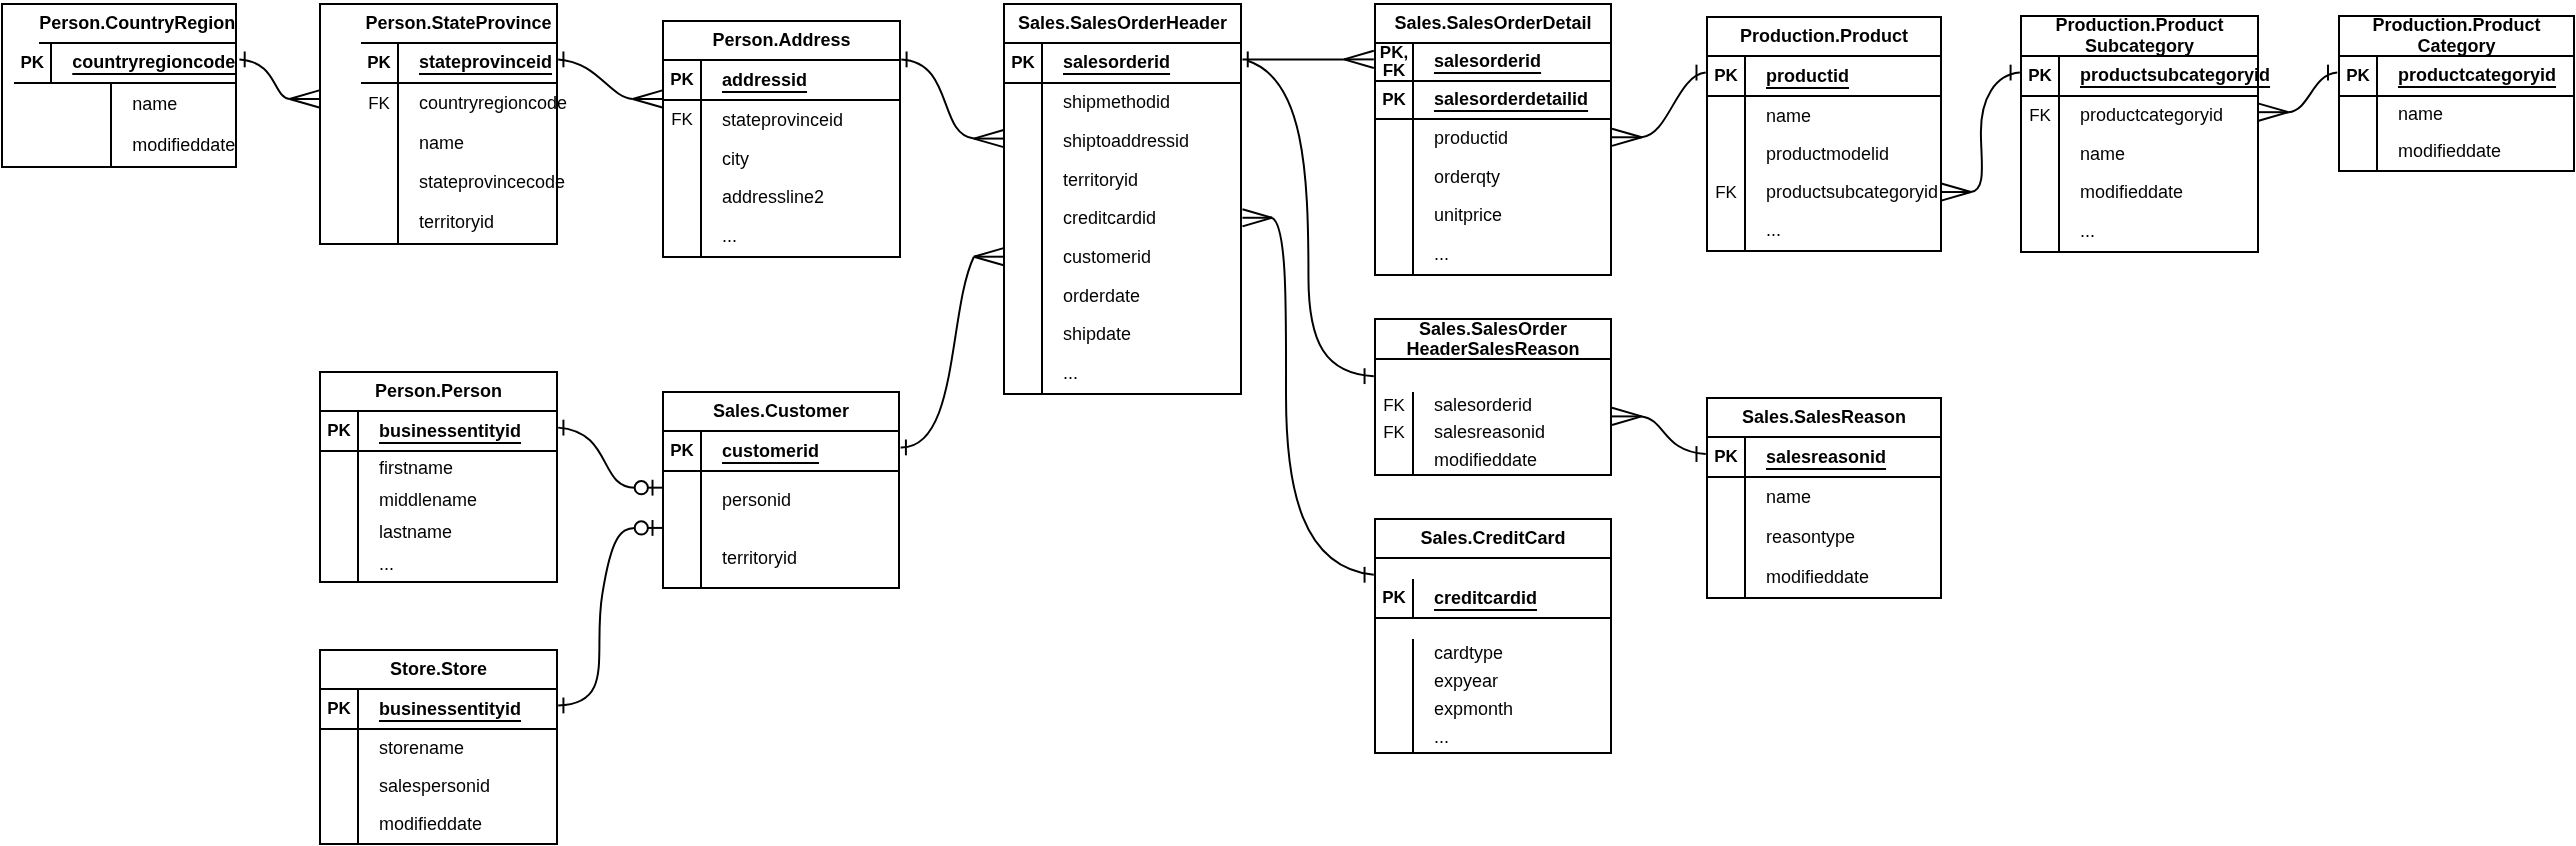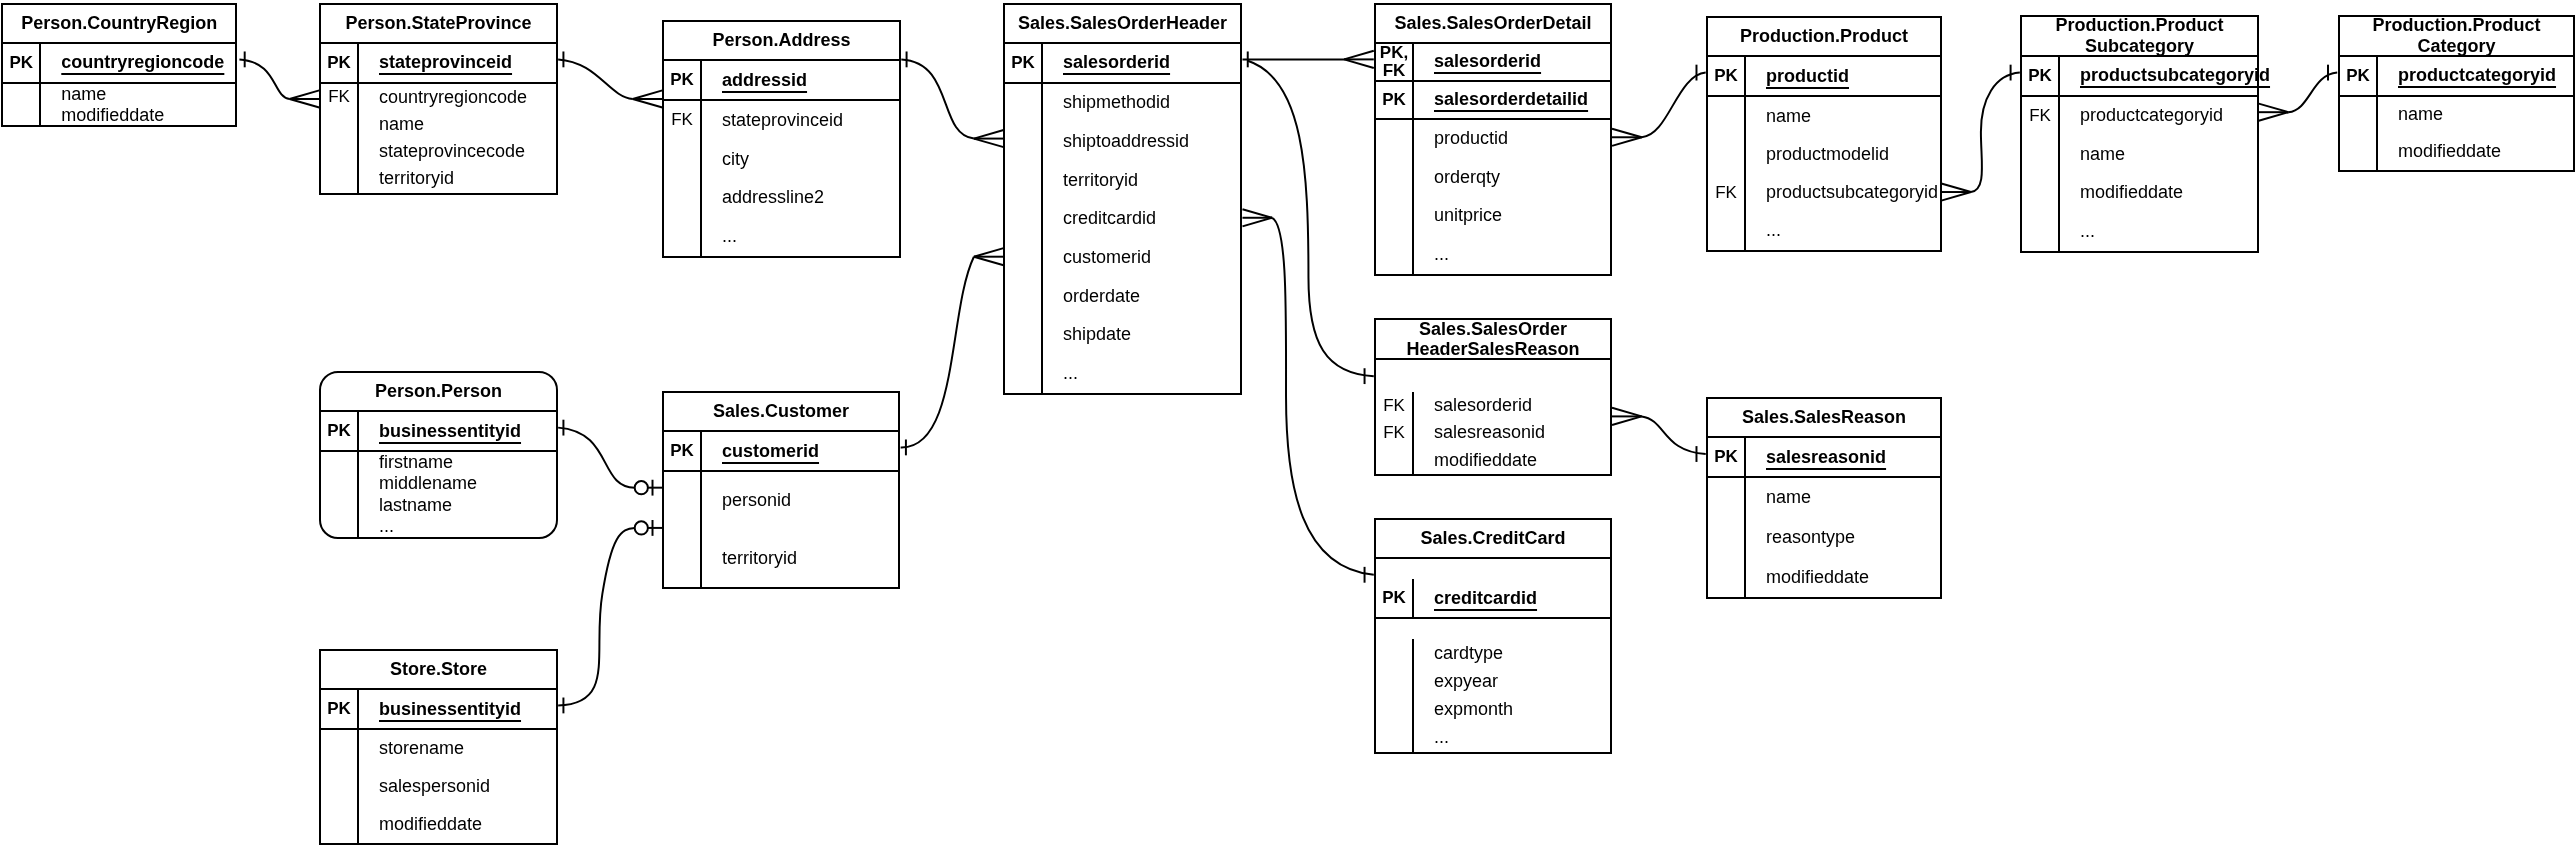--- a/index.html
+++ b/index.html
@@ -108,40 +108,40 @@
         <circle cx="971" cy="739" r="10" fill="#ffffff" stroke="#000000" stroke-width="3"></circle>
       </g>
       <g>
         <path d="M 845 1069 C 933 1067 897 988 912 900 C 926 812 940 801 961 800" fill="none" stroke="#000000" stroke-width="3"></path>
         <path d="M 981 800 L 1003 800" fill="none" stroke="#000000" stroke-width="3"></path>
         <path d="M 853 1057 L 853 1081" fill="none" stroke="#000000" stroke-width="3"></path>
         <path d="M 988 788 L 988 812" fill="none" stroke="#000000" stroke-width="3"></path>
         <circle cx="971" cy="800" r="10" fill="#ffffff" stroke="#000000" stroke-width="3"></circle>
       </g>
     </svg>
-    <div class="entity" style="left: 1.3px; top: 2.6px; width: 236px; height: 124px;">
+    <div class="entity" style="left: 1.3px; top: 2.6px; width: 236px; height: 165px; align-items: flex-end;">
       <div class="e-title" style="height: 37px;">Person.CountryRegion</div>
       <div class="keyrow" style="height: 40px;">
         <div class="kcol">PK</div>
         <div class="kname">
           <span>countryregioncode</span>
         </div>
       </div>
       <div class="e-body">
         <div class="brow">
           <div class="kcol"></div>
           <div class="bname">name</div>
         </div>
         <div class="brow">
           <div class="kcol"></div>
           <div class="bname">modifieddate</div>
         </div>
       </div>
     </div>
-    <div class="entity" style="left: 319px; top: 2.6px; width: 239px; height: 192px;">
+    <div class="entity" style="left: 319px; top: 2.6px; width: 239px; height: 242px; padding-left: 40px;">
       <div class="e-title" style="height: 37px;">Person.StateProvince</div>
       <div class="keyrow" style="height: 40px;">
         <div class="kcol">PK</div>
         <div class="kname">
           <span>stateprovinceid</span>
         </div>
       </div>
       <div class="e-body">
         <div class="brow">
           <div class="kcol">FK</div>
@@ -333,21 +333,21 @@
         <div class="brow">
           <div class="kcol"></div>
           <div class="bname">name</div>
         </div>
         <div class="brow">
           <div class="kcol"></div>
           <div class="bname">modifieddate</div>
         </div>
       </div>
     </div>
-    <div class="entity" style="left: 319px; top: 371px; width: 239px; height: 168px; border-radius: 19px;">
+    <div class="entity" style="left: 319px; top: 371px; width: 239px; height: 212px;">
       <div class="e-title" style="height: 37px;">Person.Person</div>
       <div class="keyrow" style="height: 40px;">
         <div class="kcol">PK</div>
         <div class="kname">
           <span>businessentityid</span>
         </div>
       </div>
       <div class="e-body">
         <div class="brow">
           <div class="kcol"></div>

